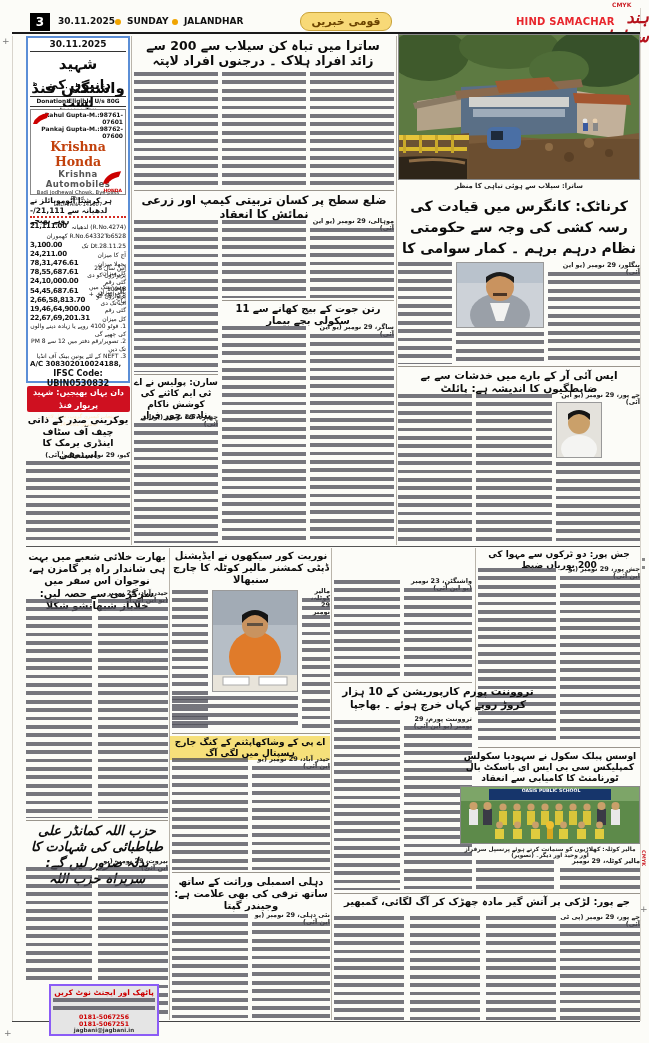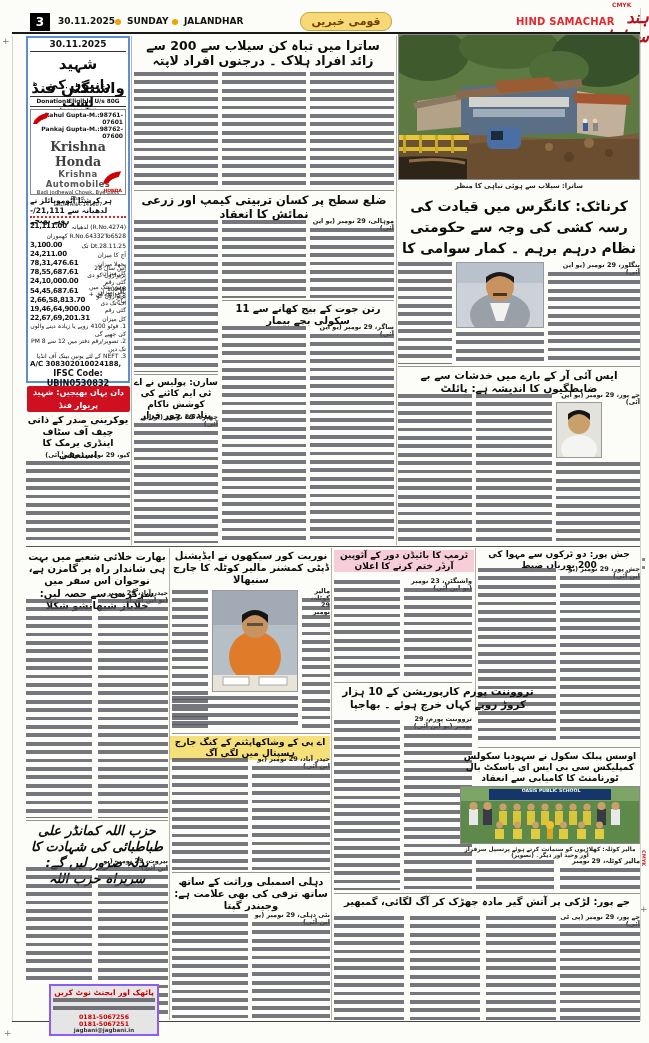--- a/index.html
+++ b/index.html
@@ -54,21 +54,21 @@
     <div class="hl" style="font-size:15px;height:24px;line-height:24px;">شہید واشنگٹن فنڈ</div>
     <div class="hl" style="font-size:13px;height:20px;line-height:18px;">دانیوں کی لسٹ</div>
     <div style="font-size:5.8px;font-weight:bold;text-align:center;border-top:1px solid #333;border-bottom:1px solid #333;height:9px;line-height:9px;">Donation Eligible U/s 80G Income Tax</div>
 
     <div style="position:relative;border:1px solid #888;height:84px;margin-top:2px;background:#fff;">
       <svg class="abs" style="left:1px;top:2px;" width="18" height="14" viewBox="0 0 18 14">
           <path d="M1 12 Q4 2 17 1 L15 6 Q8 8 5 12 Z" fill="#cc0000"></path>
         </svg>
       <div style="text-align:right;font-size:6px;font-weight:bold;padding:1px 2px 0 0;">Rahul Gupta-M.:98761-07601</div>
       <div style="text-align:right;font-size:6px;font-weight:bold;padding:0 2px 0 0;">Pankaj Gupta-M.:98762-07600</div>
-      <div style="text-align:center;font-size:12.5px;font-weight:bold;color:#404040;font-family:'DejaVu Serif',serif;">Krishna Honda</div>
+      <div style="text-align:center;font-size:12.5px;font-weight:bold;color:#c2410c;font-family:'DejaVu Serif',serif;">Krishna Honda</div>
       <div style="text-align:center;font-size:8.5px;font-weight:bold;color:#555;letter-spacing:.4px;">Krishna Automobiles</div>
       <div style="text-align:center;font-size:5.2px;">Badi Jodhewal Chowk, Bye-pass Road,</div>
       <div style="text-align:center;font-size:5.2px;">LUDHIANA-141007</div>
       <svg class="abs" style="right:2px;bottom:8px;" width="22" height="16" viewBox="0 0 18 14">
           <path d="M1 12 Q4 2 17 1 L15 6 Q8 8 5 12 Z" fill="#cc0000"></path>
         </svg>
       <div class="abs" style="right:3px;bottom:1px;font-size:4.5px;font-weight:bold;color:#cc0000;">HONDA</div>
     </div>
 
     <div style="direction:rtl;text-align:left;font-size:7.5px;font-weight:bold;height:20px;line-height:1.3;margin-top:1px;">ہر کرشنا آٹوموبائلز نے لدھیانہ سے 21,111/- روپے بھیجے</div>
@@ -264,21 +264,20 @@
   <div class="abs" style="left:556px;top:402px;width:46px;height:56px;border:1px solid #999;box-sizing:border-box;overflow:hidden;">
     <svg width="44" height="54" viewBox="0 0 44 54">
       <rect width="44" height="54" fill="#e4e2dc"></rect>
       <ellipse cx="22" cy="46" rx="18" ry="14" fill="#f4f4f2"></ellipse>
       <circle cx="22" cy="20" r="11" fill="#caa06a"></circle>
       <path d="M11 17 Q22 5 33 17 L33 11 Q22 3 11 11 Z" fill="#151515"></path>
     </svg>
   </div>
   <div class="abs ft" style="left:556px;top:462px;width:84px;height:80px;"></div>
 
-  <div class="abs hl" style="left:334px;top:550px;width:140px;font-size:9px;background:#f6cdd9;">ٹرمپ کا بائیڈن دور کے آٹوپین آرڈر ختم کرنے کا اعلان</div>
   <div class="abs dl" style="left:404px;top:578px;width:68px;">واشنگٹن، 23 نومبر (یو این آئی)</div>
   <div class="abs ft" style="left:334px;top:580px;width:66px;height:100px;"></div>
   <div class="abs ft" style="left:404px;top:588px;width:68px;height:92px;"></div>
 
   <div class="abs hl" style="left:478px;top:549px;width:162px;font-size:9px;">جش پور: دو ٹرکوں سے مہوا کی 200 بوریاں ضبط</div>
   <div class="abs dl" style="left:560px;top:566px;width:80px;">جش پور، 29 نومبر (یو این آئی)</div>
   <div class="abs ft" style="left:478px;top:568px;width:78px;height:176px;"></div>
   <div class="abs ft" style="left:560px;top:576px;width:80px;height:168px;"></div>
   <div class="abs vr" style="left:475px;top:548px;height:164px;"></div>
 

